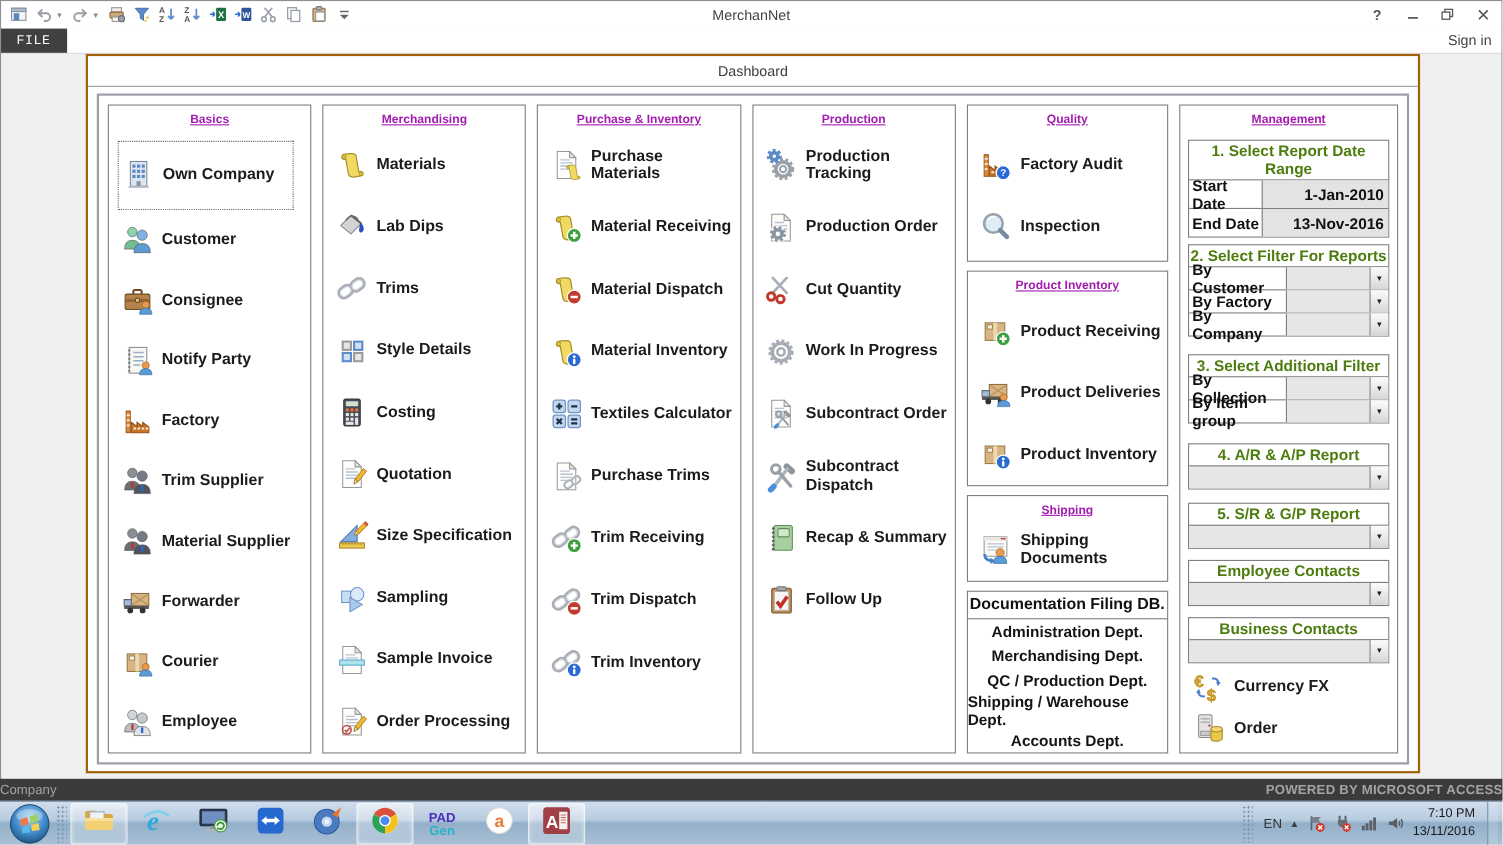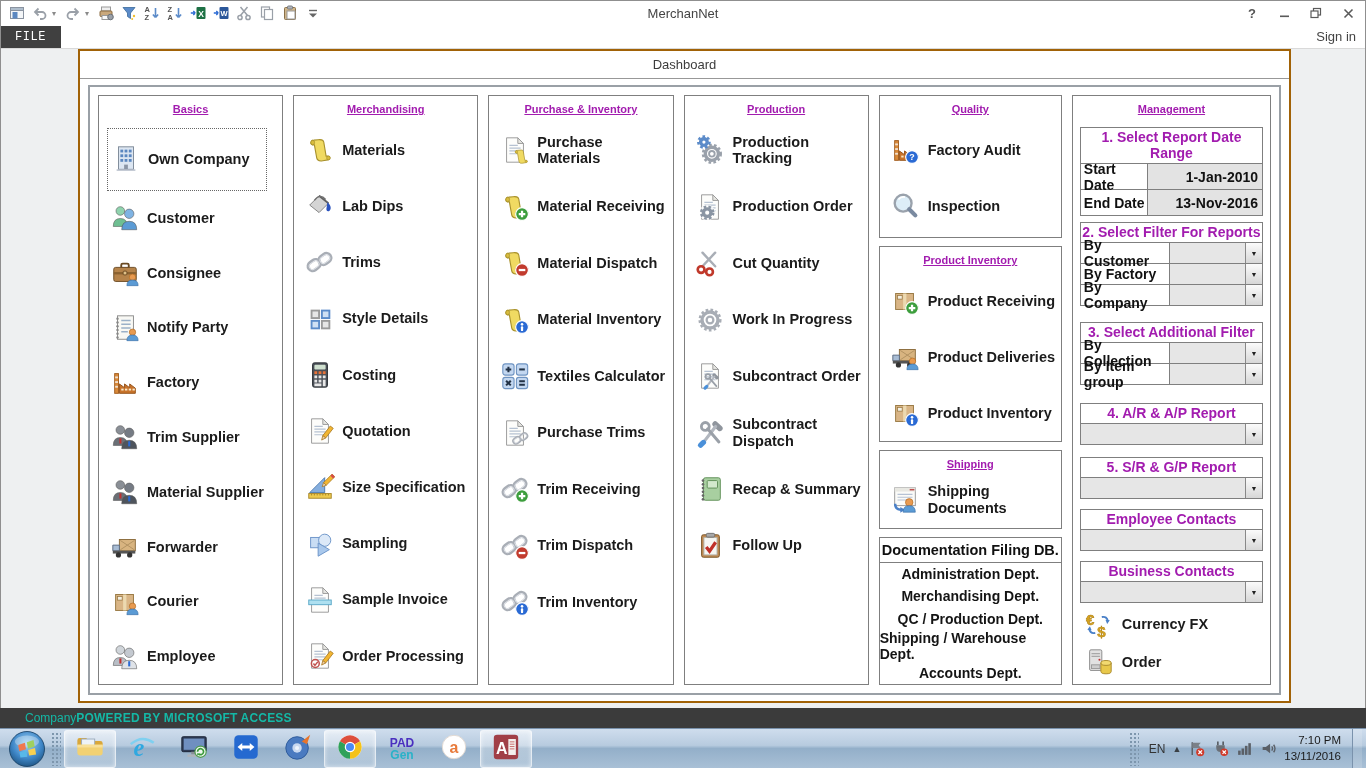--- a/index.html
+++ b/index.html
@@ -45,41 +45,41 @@
   .col5 .groupbox:nth-child(4){ flex:1; }
   .col5 .items.fixed .item { height:56px; }
   .col5 .items.ship .item { height:46px; }
   .doc-head { height:25px; flex:none; border-bottom:1px solid #7f7f7f; display:flex; align-items:center; justify-content:center; font-size:14.5px; font-weight:600; color:#111; }
   .doc-links { flex:1; display:flex; flex-direction:column; }
   .doc-link { flex:1; display:flex; align-items:center; justify-content:center; font-size:14px; font-weight:600; color:#141414; }
 
   
   .mgmt { padding:0 7px; font-size:14px; }
   .mbox { border:1px solid #7f7f7f; flex:none; }
-  .mhead { text-align:center; font-weight:600; color:#a21caf; font-size:14px; padding:1px 0 2px; }
+  .mhead { text-align:center; font-weight:600; color:#4d7c0f; font-size:14px; padding:1px 0 2px; }
   #boxDate { margin-top:5px; }
   #boxFilter { margin-top:6px; }
   #boxAdd { margin-top:16px; }
   .mrow { display:flex; height:26px; border-top:1px solid #7f7f7f; align-items:stretch; }
   .mlabel { width:66px; flex:none; display:flex; align-items:center; padding-left:3px; font-weight:600; color:#111; }
   .mval { flex:1; background:#e3e3e3; border-left:1px solid #7f7f7f; display:flex; align-items:center; justify-content:flex-end; padding-right:4px; font-weight:600; color:#111; }
   .frow { display:flex; height:21px; border-top:1px solid #7f7f7f; align-items:stretch; }
   .flabel { width:88px; flex:none; display:flex; align-items:center; padding-left:3px; font-weight:600; color:#111; }
   .combo { flex:1; display:flex; background:#e6e6e6; border-left:1px solid #7f7f7f; }
   .combo .cfield { flex:1; }
   .combo .cbtn { width:17px; flex:none; border-left:1px solid #888; background:linear-gradient(#fbfbfb,#d7d7d7); display:flex; align-items:center; justify-content:center; font-size:7px; color:#222; }
   .rbox .combo { border-left:none; border-top:1px solid #7f7f7f; height:21px; }
   #reportBoxes .mbox:nth-child(1){ margin-top:18px; }
   #reportBoxes .mbox:nth-child(2){ margin-top:12px; }
   #reportBoxes .mbox:nth-child(3){ margin-top:10px; }
   #reportBoxes .mbox:nth-child(4){ margin-top:10px; }
   #mgmtItems { flex:1; display:flex; flex-direction:column; justify-content:space-evenly; padding-left:4px; }
 
   
-  .statusbar { position:absolute; left:0; top:708px; right:0; height:20px; background:#3b3b3b; color:#14b8a6; display:flex; align-items:center; padding:0 25px; font-size:12px; z-index:60; }
+  .statusbar { position:absolute; left:0; top:708px; right:0; height:20px; background:#3b3b3b; color:#a3a3a3; display:flex; align-items:center; justify-content:space-between; padding:0 0; font-size:12px; z-index:60; }
   .statusbar .right { font-weight:bold; letter-spacing:.2px; }
 
   
   .taskbar { position:absolute; left:0; top:728px; right:0; height:40px; background:linear-gradient(180deg,#cfdded 0%,#b7cbdf 42%,#93afc9 50%,#a9c0d6 100%); border-top:1px solid #7a92ac; display:flex; align-items:center; z-index:70; }
   .orb { width:38px; height:38px; margin:0 2px 0 8px; flex:none; }
   .grip { width:10px; height:34px; margin:0 3px; background-image:radial-gradient(#7d96ad 30%, transparent 32%); background-size:4px 4px; flex:none; }
   .tb-btn { width:52px; height:38px; display:flex; align-items:center; justify-content:center; border-radius:3px; border:1px solid transparent; flex:none; }
   .tb-btn.active { background:linear-gradient(rgba(255,255,255,.5),rgba(255,255,255,.12)); border:1px solid rgba(255,255,255,.65); box-shadow:inset 0 0 4px rgba(255,255,255,.6); }
   .padgen { display:flex; flex-direction:column; align-items:center; line-height:1; font-weight:bold; font-size:12px; }
   .padgen .l1 { color:#4a2fbf; }

